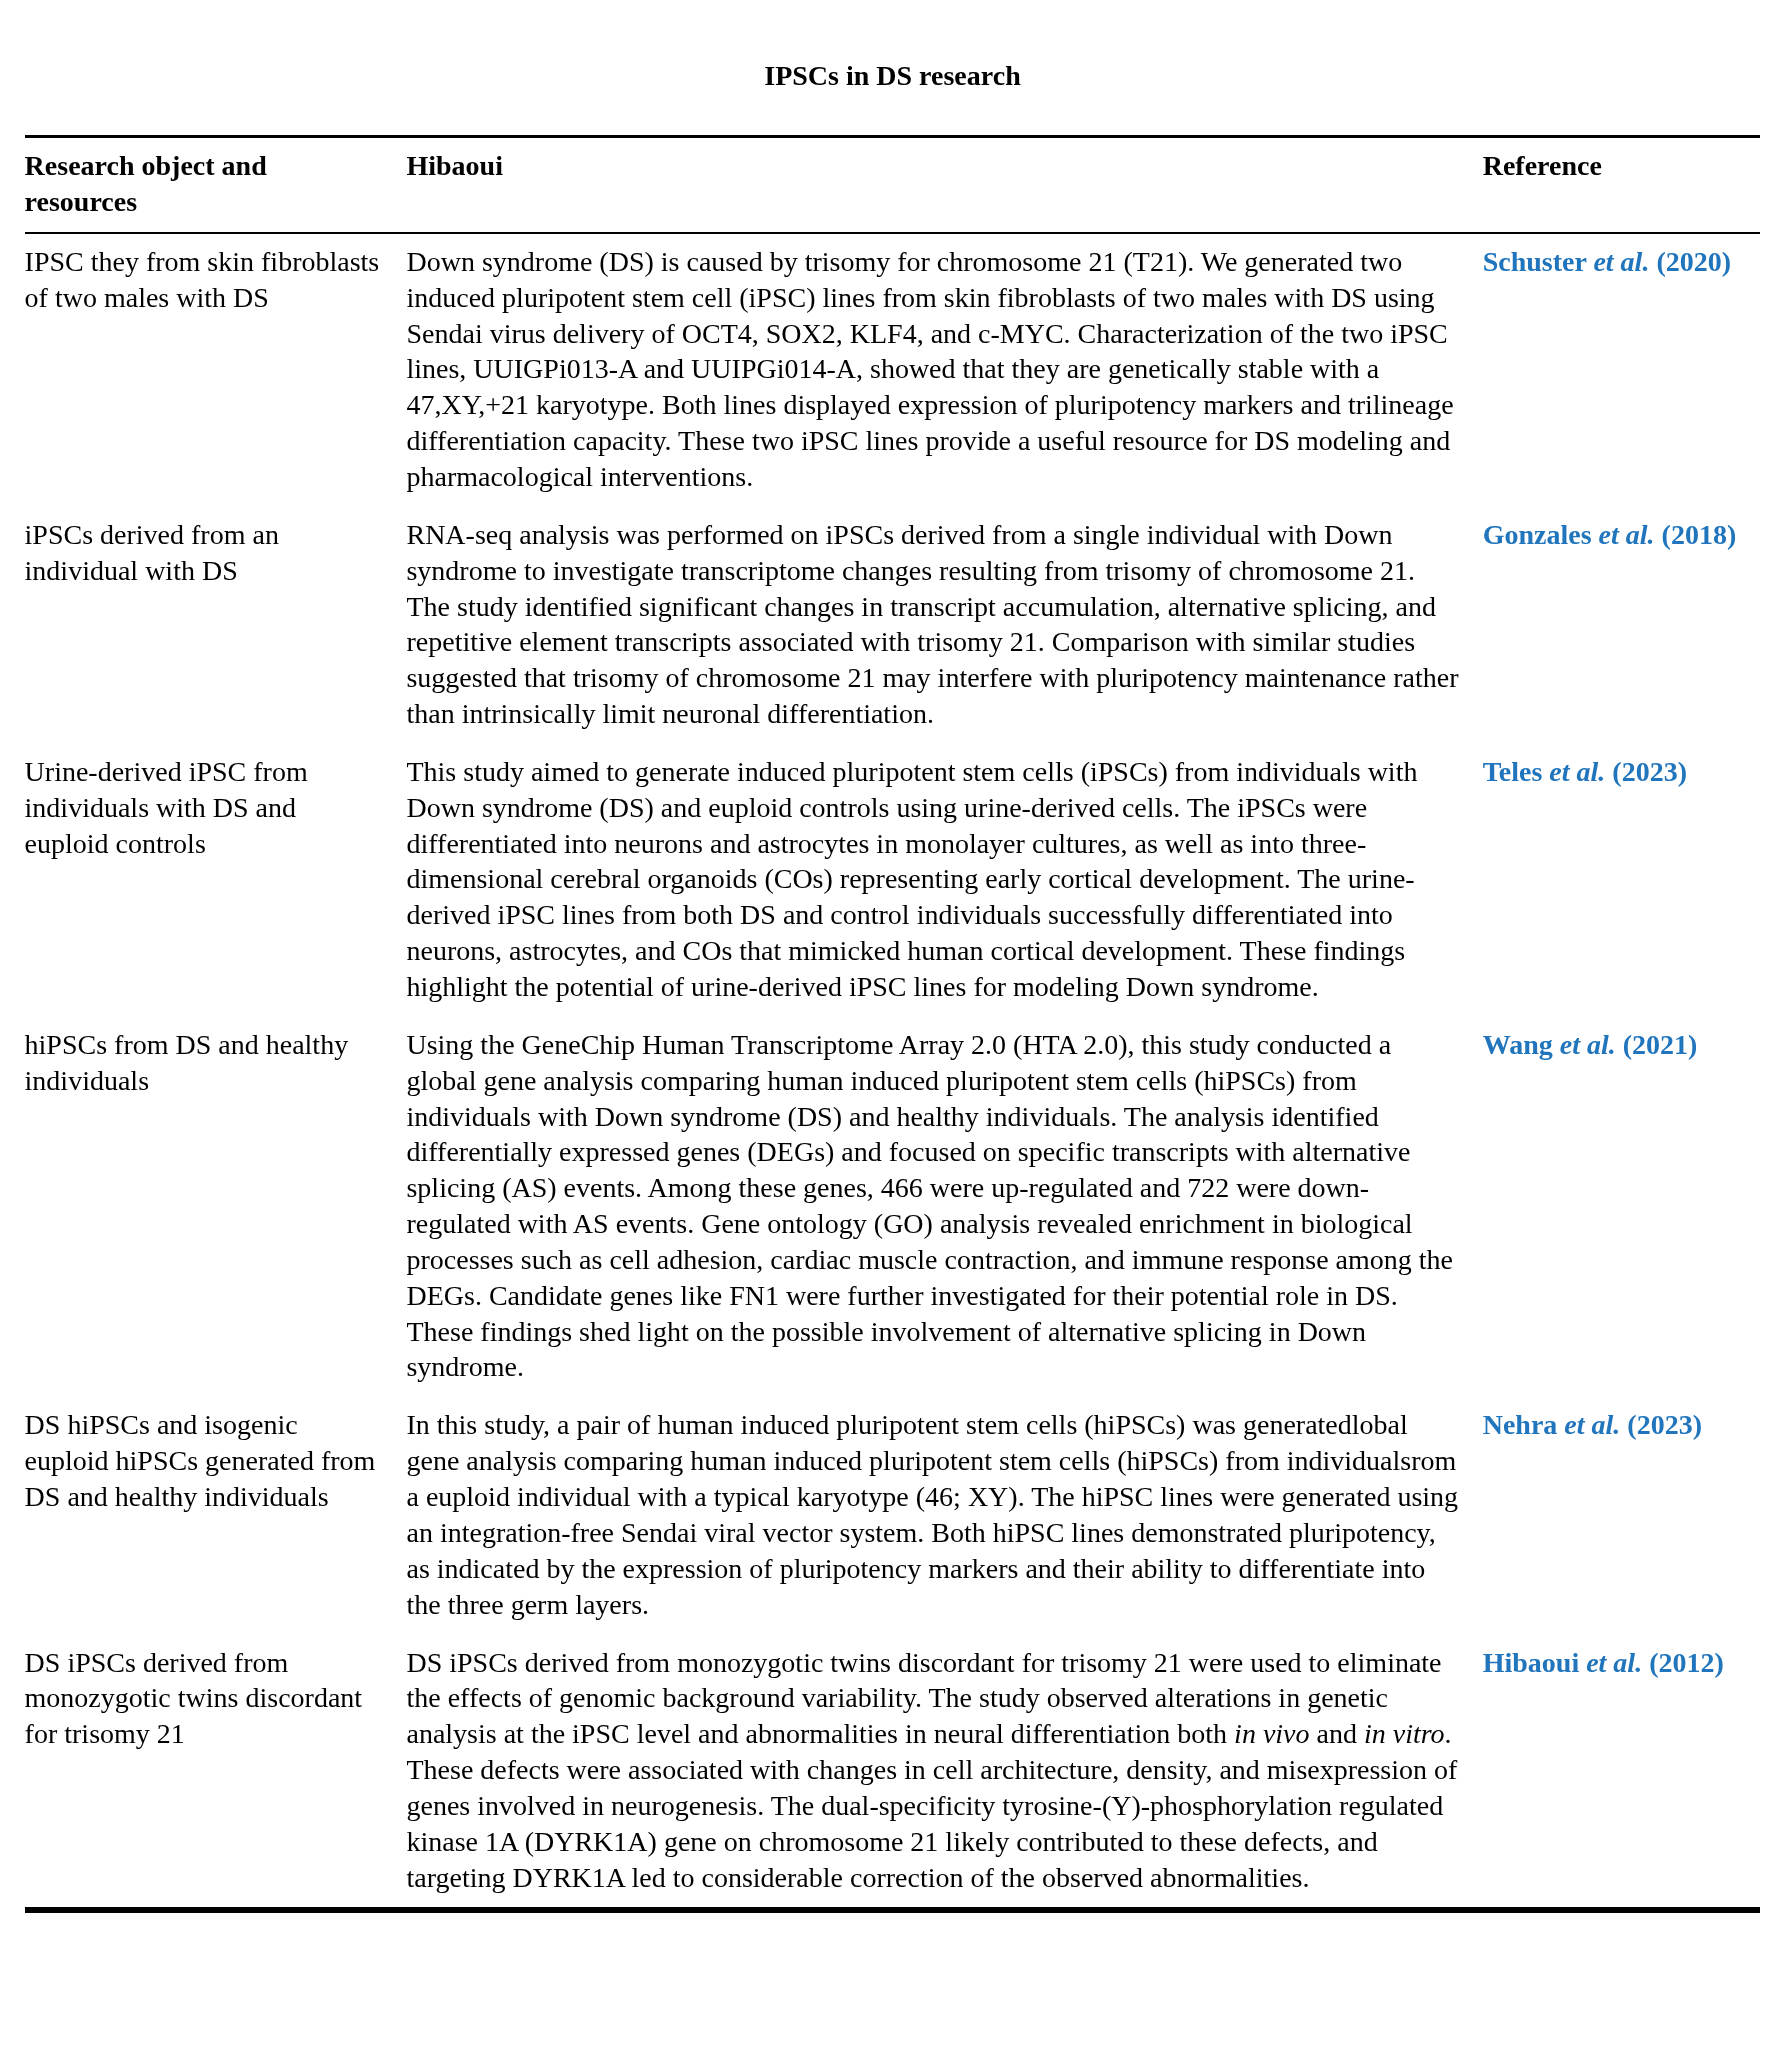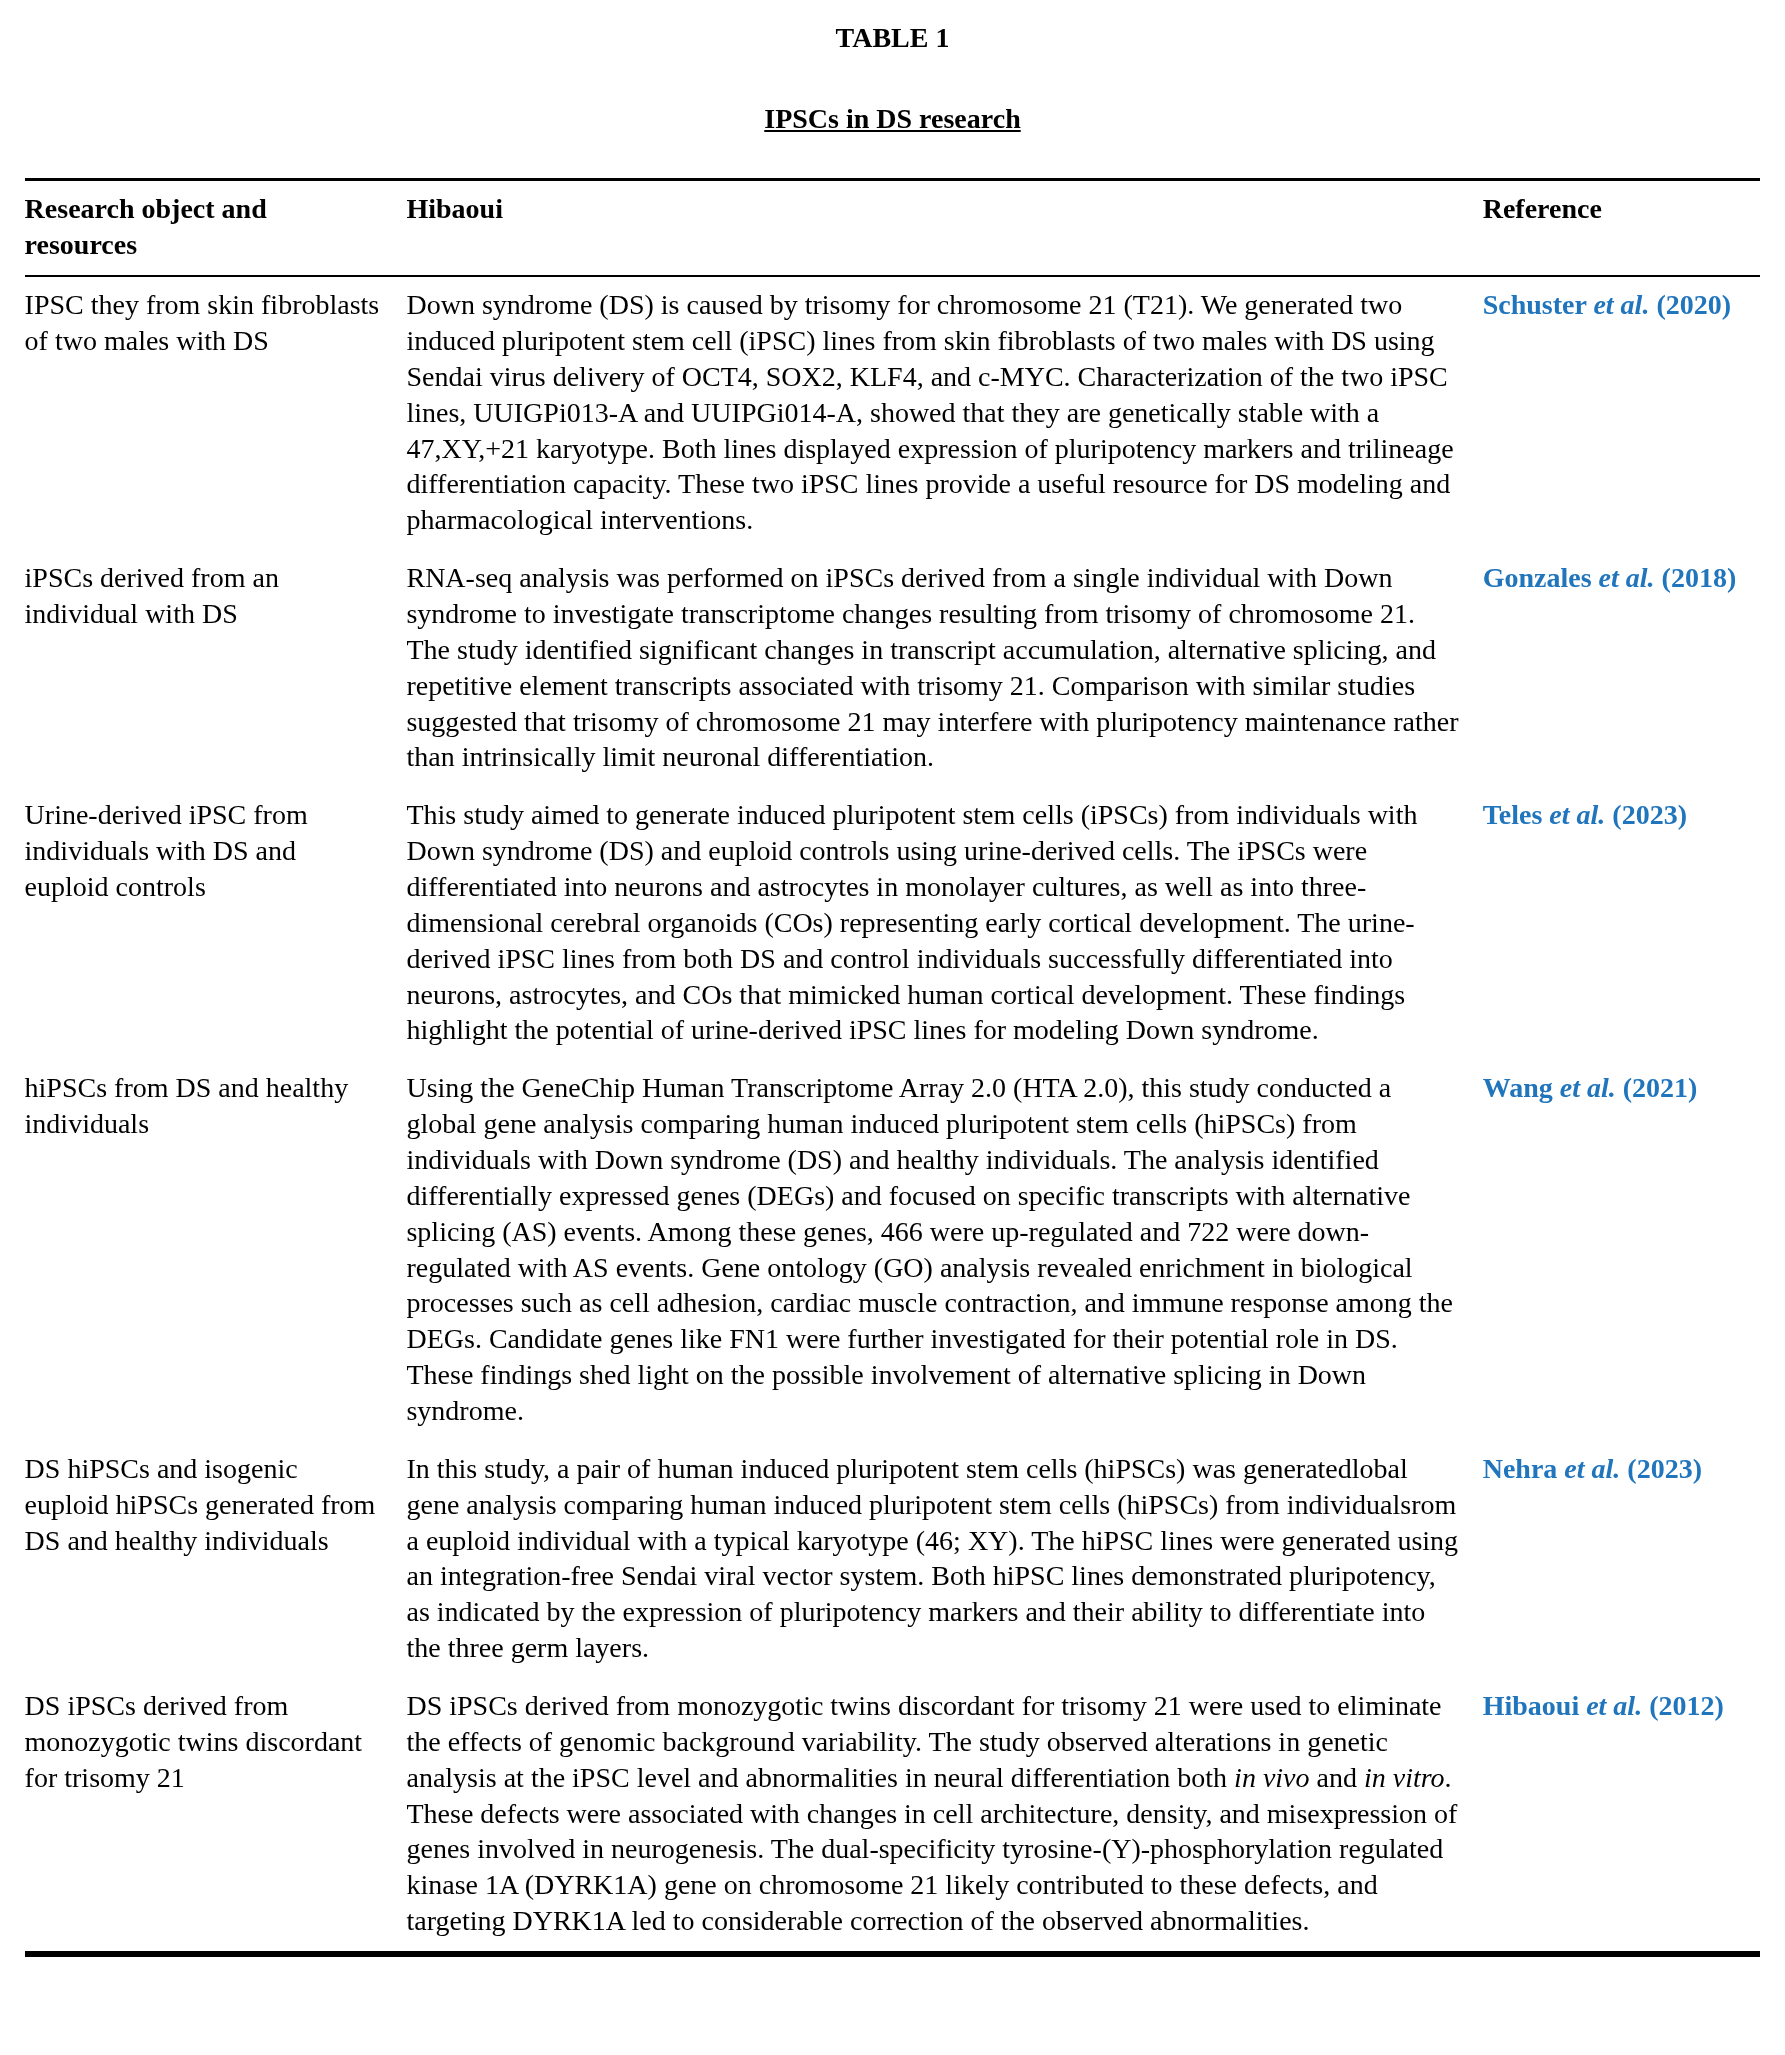--- a/index.html
+++ b/index.html
@@ -20,21 +20,20 @@
     text-align: center;
     font-weight: bold;
     font-size: 28px;
     margin: 7.6px 0 0 0;
   }
   .table-subtitle {
     text-align: center;
     font-weight: bold;
     font-size: 28px;
     margin: 46px 0 41px 0;
-    text-decoration: underline;
   }
   table.paper-table {
     width: 100%;
     border-collapse: collapse;
     border-top: 3px solid #000;
     border-bottom: 6px solid #000;
     table-layout: fixed;
   }
   col.c-object   { width: 22%; }
   col.c-findings { width: 62%; }
@@ -59,21 +58,20 @@
     cursor: pointer;
     font-weight: bold;
   }
   .ref-link i { font-style: italic; }
 </style>
 </head>
 <body>
 
 <div class="page">
 
-  <div class="table-title">TABLE 1</div>
 
   <div class="table-subtitle">IPSCs in DS research</div>
 
   <table class="paper-table">
     <colgroup>
       <col class="c-object">
       <col class="c-findings">
       <col class="c-reference">
     </colgroup>
     <thead>

